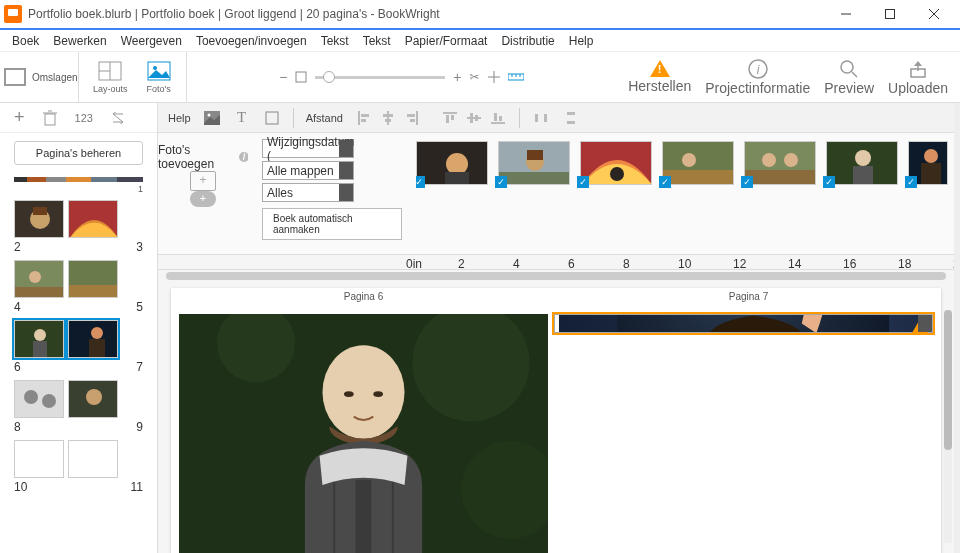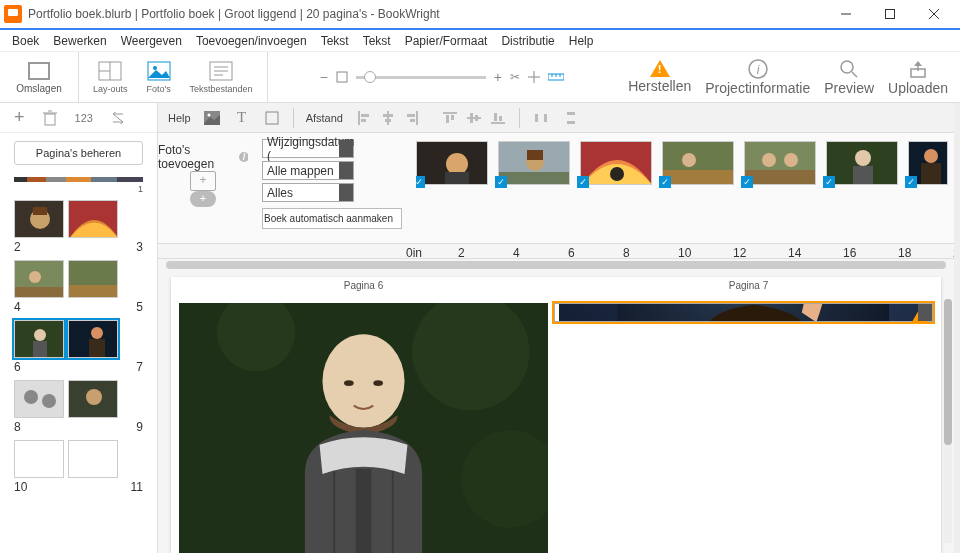--- a/index.html
+++ b/index.html
@@ -6,21 +6,21 @@
 body{width:960px;height:553px;background:#fff;overflow:hidden;display:flex;flex-direction:column}
 .titlebar{height:30px;display:flex;align-items:center;padding:0 4px;border-bottom:2px solid #3b82f6}
 .titlebar .app-icon{width:18px;height:18px;background:#ff7200;border-radius:2px;margin-right:6px;position:relative}
 .titlebar .app-icon:after{content:"";position:absolute;width:10px;height:7px;background:#fff;top:4px;left:4px;border-radius:1px}
 .titlebar .title{flex:1;color:#555;font-size:12px}
 .win-controls{display:flex;gap:0}
 .win-btn{width:44px;height:30px;display:flex;align-items:center;justify-content:center;color:#000}
 .menubar{height:22px;display:flex;align-items:center;gap:14px;padding:0 12px;border-bottom:1px solid #eee}
 .menubar span{font-size:12px;color:#333}
 .toolbar-area{display:flex;border-bottom:1px solid #ddd}
-.tab-big{width:78px;height:50px;display:flex;flex-direction:column;align-items:center;justify-content:center;gap:2px}
+.tab-big{width:78px;height:50px;display:flex;flex-direction:row;align-items:center;gap:2px}
 .tab-big .ic{width:30px;height:20px;display:flex;gap:2px;align-items:center;justify-content:center}
 .tab-big.active{background:#fff}
 .tab-big .lbl{font-size:10px;color:#555}
 .omslag-ic{width:22px;height:18px;border:2px solid #999}
 .pages-ic{display:flex;gap:2px}
 .pages-ic div{width:12px;height:16px;border:2px solid #0a91d6}
 .big-divider{width:1px;background:#ddd}
 .tool-group{display:flex;align-items:center;gap:18px;padding:0 14px}
 .tool-btn{display:flex;flex-direction:column;align-items:center;gap:2px}
 .tool-btn .lbl{font-size:9px;color:#666}
@@ -51,21 +51,21 @@
 .sub-vdiv{width:1px;height:20px;background:#ccc}
 .photo-add{display:flex;padding:6px 0;gap:14px}
 .pa-left{width:90px;display:flex;flex-direction:column;align-items:center;gap:0;padding-top:4px}
 .pa-title{font-size:10px;color:#555;display:flex;align-items:center;gap:4px}
 .monitor-ic{width:26px;height:20px;border:1px solid #aaa;border-radius:2px;position:relative;color:#aaa;font-size:12px;text-align:center;line-height:16px}
 .monitor-ic:after{content:"";position:absolute;width:10px;height:3px;background:#aaa;bottom:-5px;left:8px}
 .cloud-ic{width:26px;height:16px;background:#bbb;border-radius:10px;position:relative;color:#fff;text-align:center;line-height:15px;font-size:11px}
 .pa-controls{display:flex;flex-direction:column;gap:3px;width:92px}
 .sel{height:19px;border:1px solid #aaa;display:flex;align-items:center;padding:0 4px;font-size:10px;position:relative;background:#fff}
 .sel:after{content:"";position:absolute;right:0;top:0;width:14px;height:100%;background:#555}
-.auto-btn{margin-top:6px;padding:4px 1px;border:1px solid #bbb;background:#fff;font-size:10px;width:140px}
+.auto-btn{margin-top:6px;padding:4px 10px;border:1px solid #bbb;background:#fff;font-size:10px;width:140px}
 .photo-strip{flex:1;display:flex;gap:10px;align-items:flex-start;padding-top:2px;overflow:hidden}
 .strip-thumb{height:44px;position:relative;border:1px solid #ccc}
 .strip-thumb .chk{position:absolute;bottom:-4px;left:-4px;width:12px;height:12px;background:#0a91d6;color:#fff;font-size:9px;text-align:center;line-height:12px}
 .ruler{height:16px;background:#f5f5f5;border-top:1px solid #ddd;border-bottom:1px solid #ddd;margin-top:8px;position:relative;font-size:7px;color:#888;overflow:hidden}
 .ruler span{position:absolute;top:2px}
 .canvas-area{flex:1;background:#f5f5f5;overflow:auto;position:relative}
 .hscroll-top{height:8px;background:#ccc;margin:2px 8px;border-radius:4px}
 .spread-canvas{margin:8px auto;width:770px;background:#fff;box-shadow:0 1px 3px rgba(0,0,0,.2)}
 .page-labels{display:flex;height:18px}
 .page-labels div{flex:1;text-align:center;font-size:10px;color:#555;line-height:18px}
@@ -142,31 +142,20 @@
     <div class="tool-btn">
       <div class="tool-ic">
           <svg width="24" height="20">
             <rect x="1" y="1" width="22" height="18" fill="none" stroke="#0a91d6"></rect>
             <circle cx="8" cy="7" r="2" fill="#0a91d6"></circle>
             <path d="M1 17 L9 9 L15 14 L19 10 L23 17 Z" fill="#0a91d6"></path>
           </svg>
         </div>
       <div class="lbl">Foto's</div>
     </div>
-    <div class="tool-btn">
-      <div class="tool-ic">
-          <svg width="24" height="20">
-            <rect x="1" y="1" width="22" height="18" fill="none" stroke="#999"></rect>
-            <line x1="5" y1="6" x2="19" y2="6" stroke="#999"></line>
-            <line x1="5" y1="10" x2="19" y2="10" stroke="#999"></line>
-            <line x1="5" y1="14" x2="14" y2="14" stroke="#999"></line>
-          </svg>
-        </div>
-      <div class="lbl">Tekstbestanden</div>
-    </div>
   </div>
   <div class="big-divider"></div>
   <div class="zoom-area">
     <span style="color:#888;font-size:14px">−</span>
     <span>
         <svg width="12" height="12">
           <rect x="1" y="1" width="10" height="10" fill="none" stroke="#888"></rect>
         </svg>
       </span>
     <div class="zoom-track">

